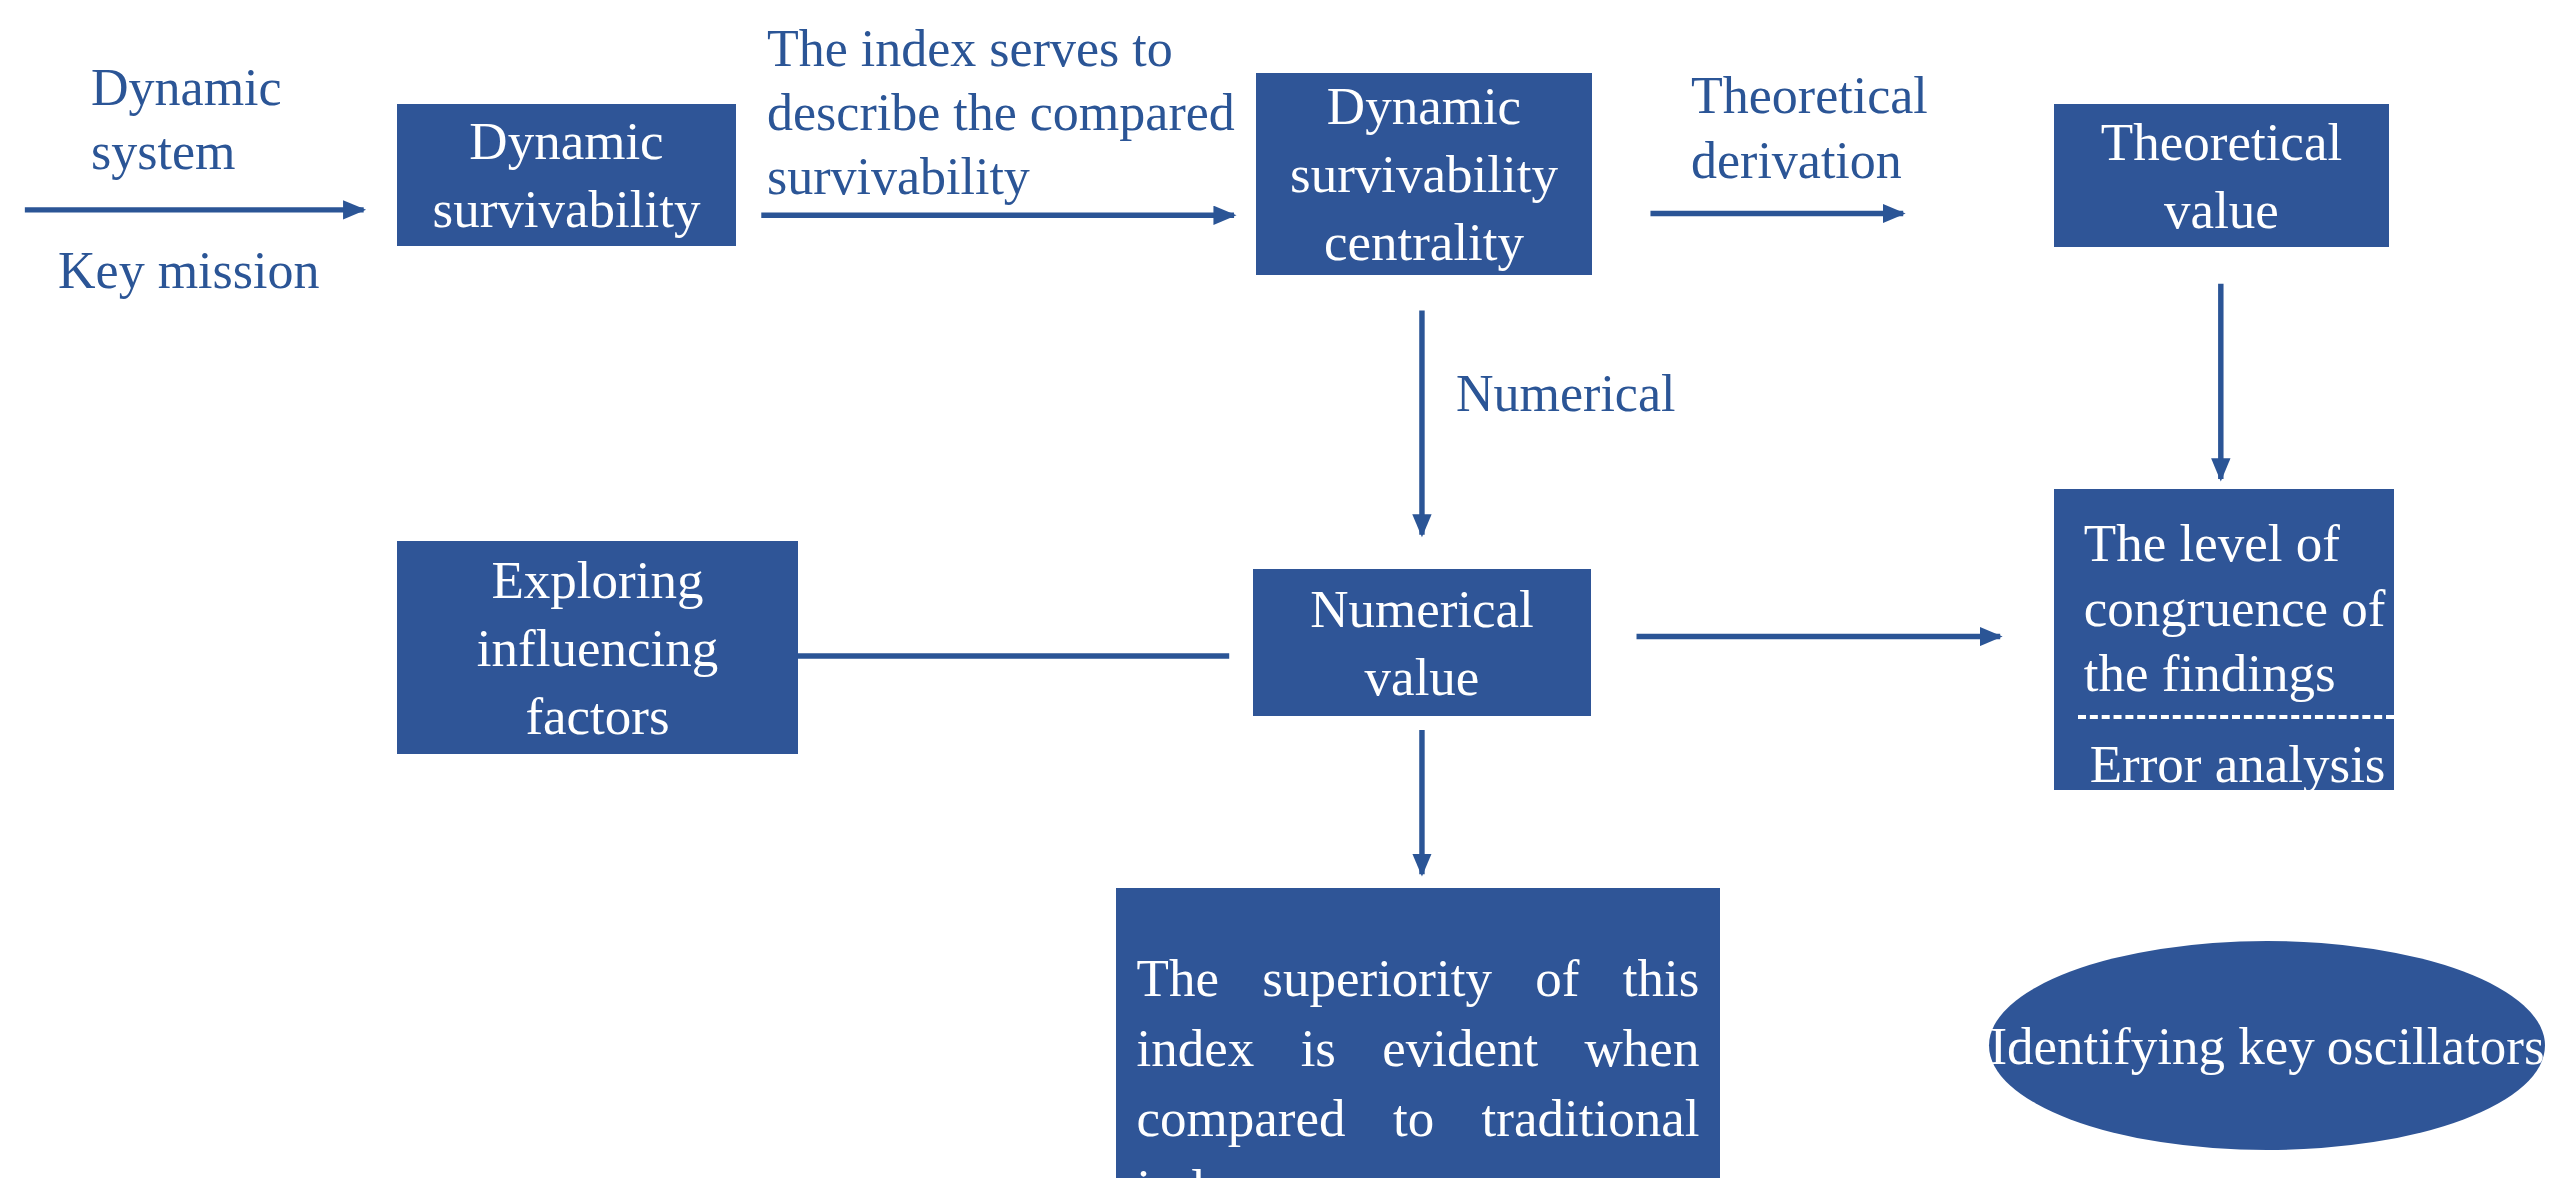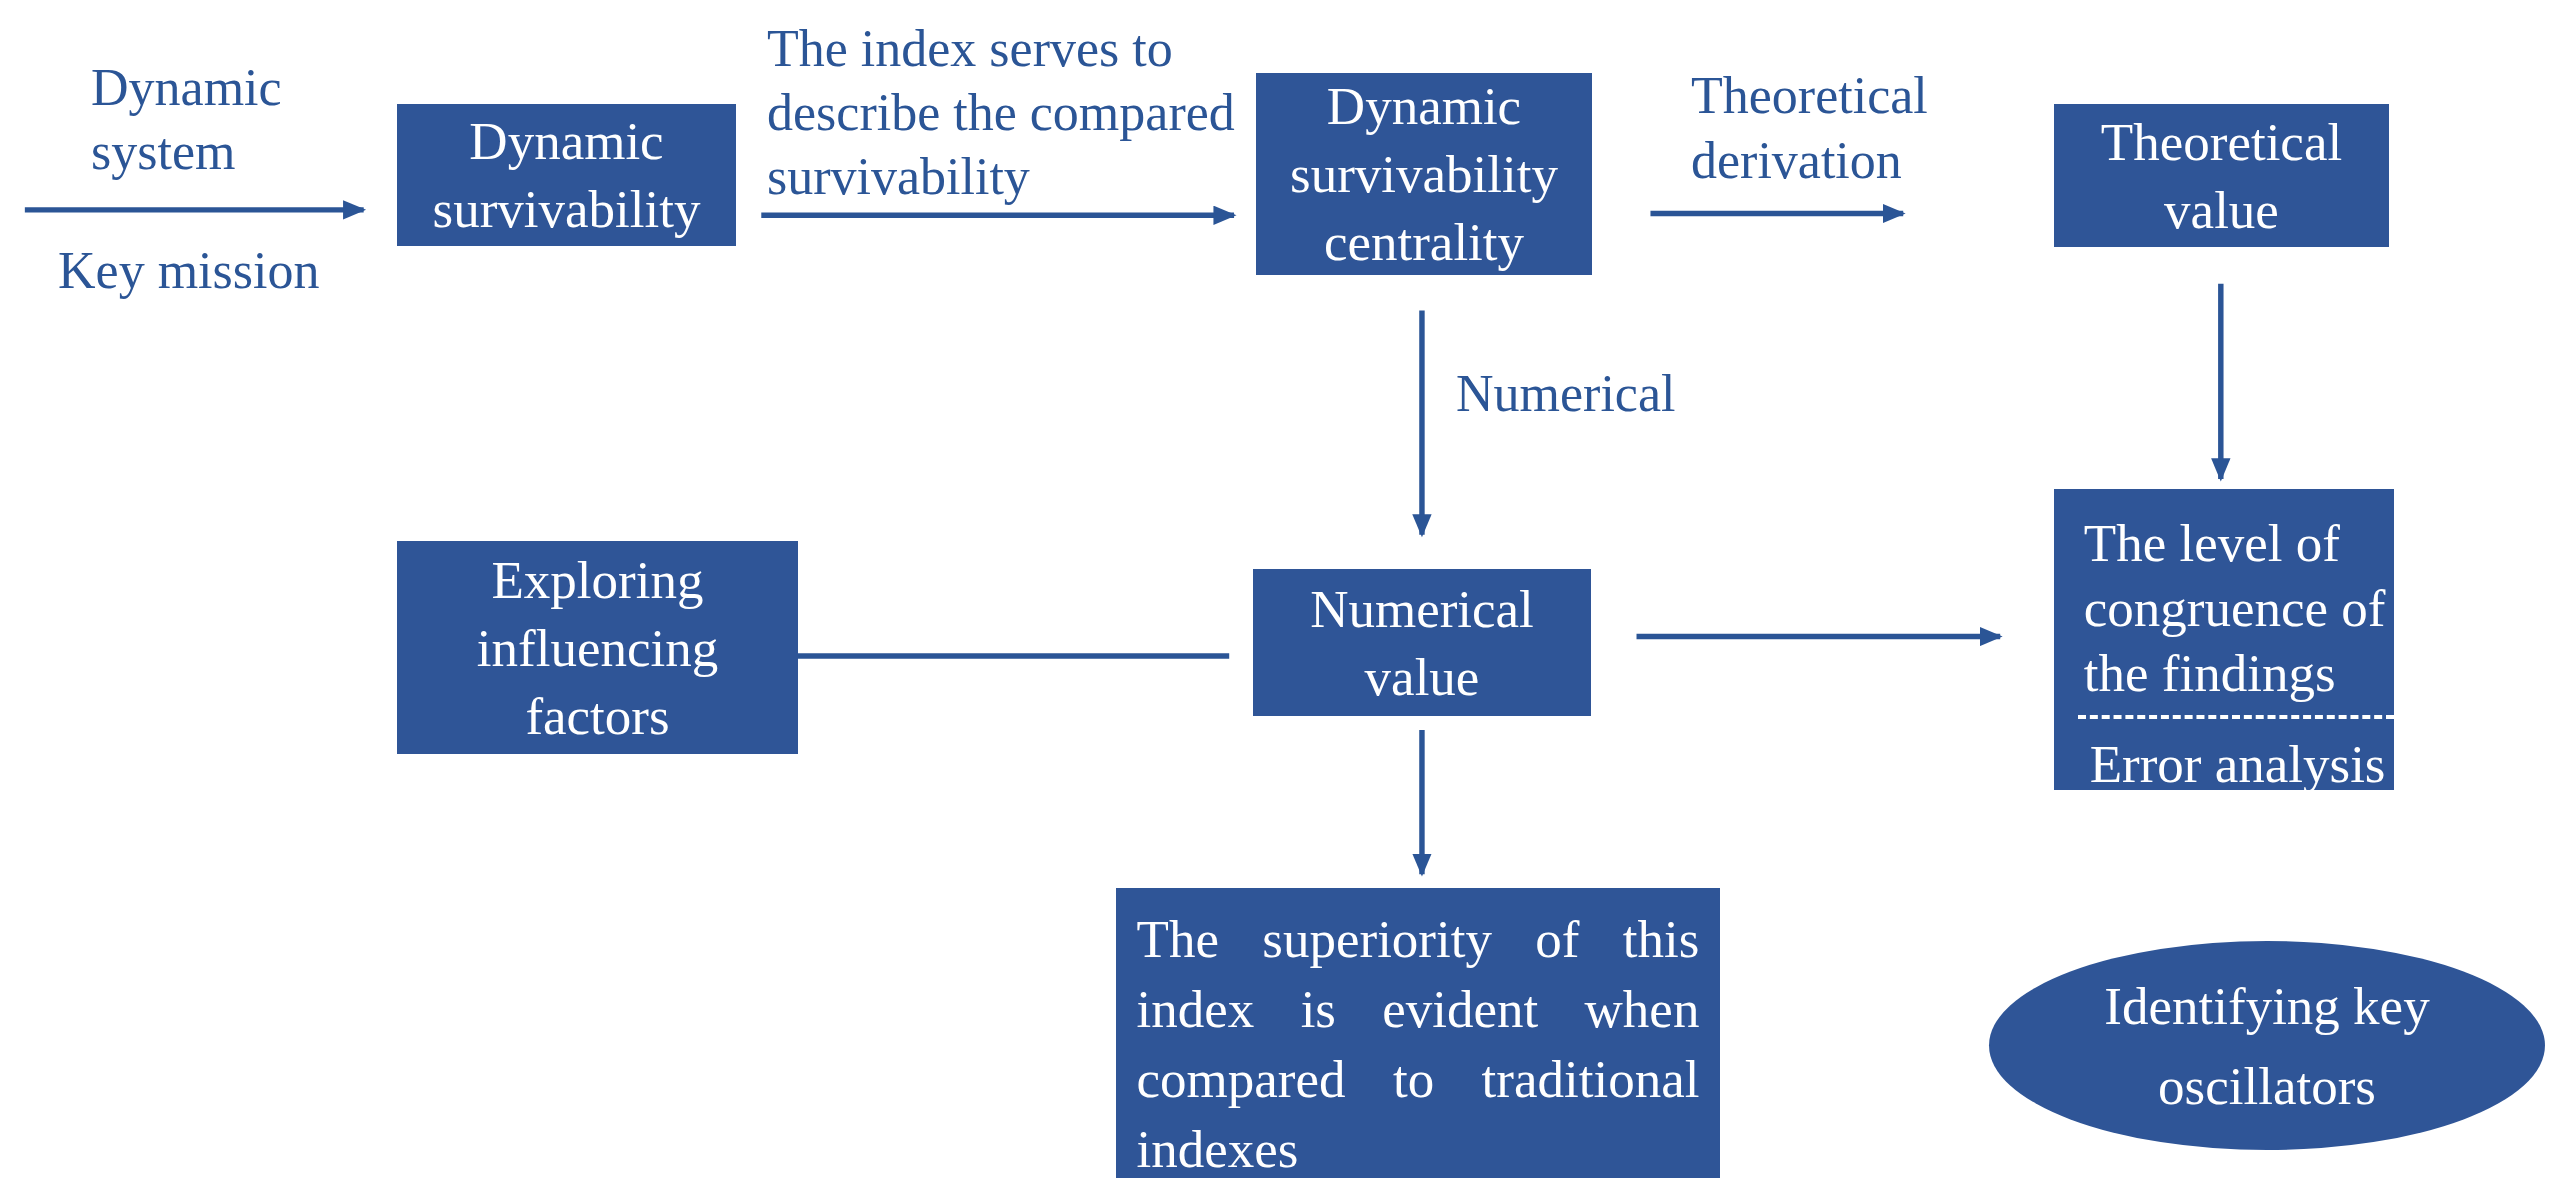--- a/index.html
+++ b/index.html
@@ -45,21 +45,21 @@
   }
   
   #box-superiority{align-items:stretch;justify-content:flex-start;text-align:left;
     padding:15.8px 20.6px;line-height:70px;}
   #box-superiority .line{text-align:justify;}
   .ellipse{
     position:absolute;
     background:var(--box-fill);
     color:var(--box-text);
     border-radius:50%;
-    display:flex;flex-direction:column;
+    display:flex;flex-direction:row;
     align-items:center;justify-content:center;
     font-size:53px;line-height:68px;
     text-align:center;
     gap:12px;
   }
 </style>
 </head>
 <body>
 
 <div id="canvas">
@@ -132,21 +132,21 @@
   <div class="box" id="box-congruence" style="left:2054px;top:489px;width:340px;height:301px;">
     <div class="upper">
         <div>The level of</div>
         <div>congruence of</div>
         <div>the findings</div>
       </div>
     <div class="lower">Error analysis</div>
   </div>
 
   <div class="box" id="box-superiority" style="left:1116px;top:888px;width:604px;height:290px;">
-      <div class="line" style="text-align-last: justify;">The superiority of this</div>
+      <div class="line" style="text-align-last: justify; margin-top: 39px;">The superiority of this</div>
       <div class="line" style="text-align-last: justify;">index is evident when</div>
       <div class="line" style="text-align-last: justify;">compared to traditional</div>
       <div class="line">indexes</div>
     </div>
 
   <div class="ellipse" style="left:1989px;top:941px;width:556px;height:209px;">
       <div>Identifying key</div>
       <div>oscillators</div>
     </div>
 

